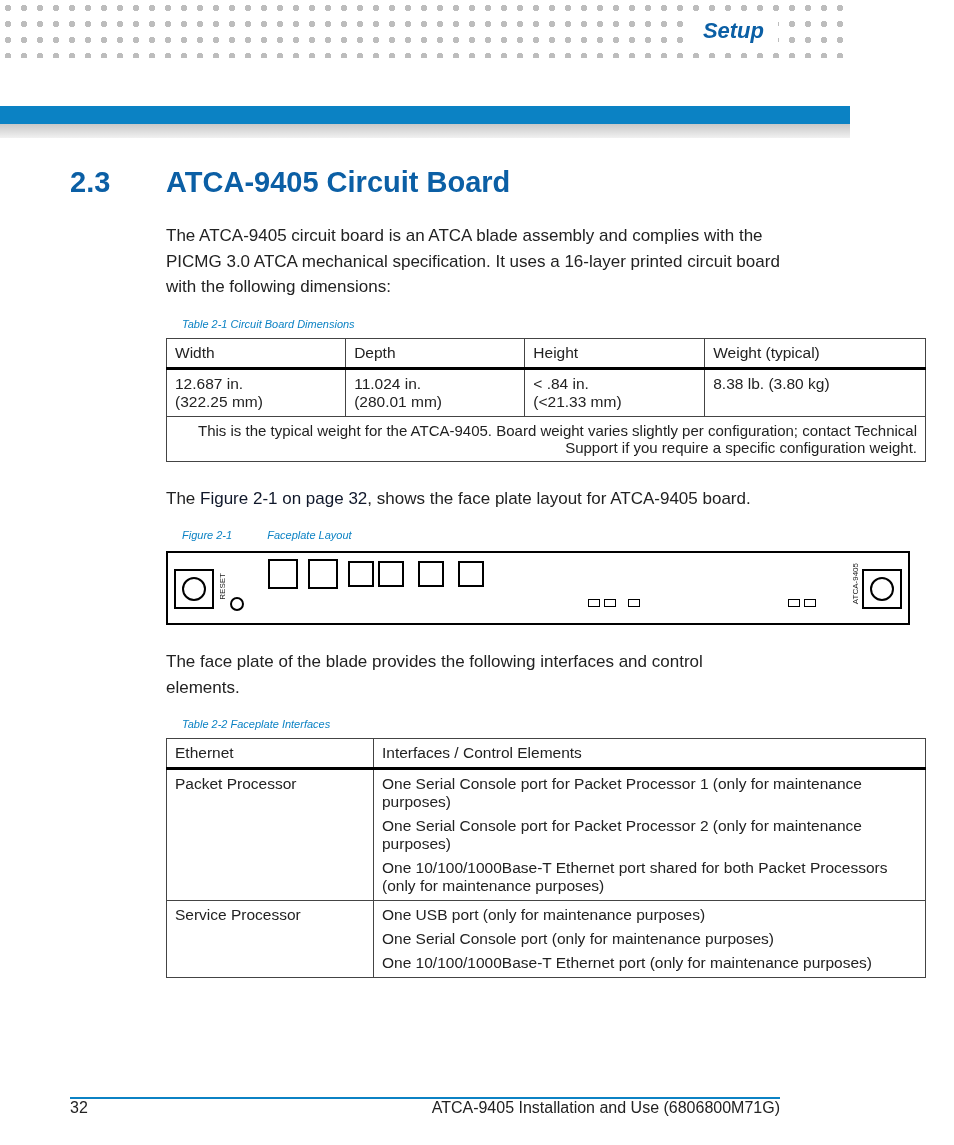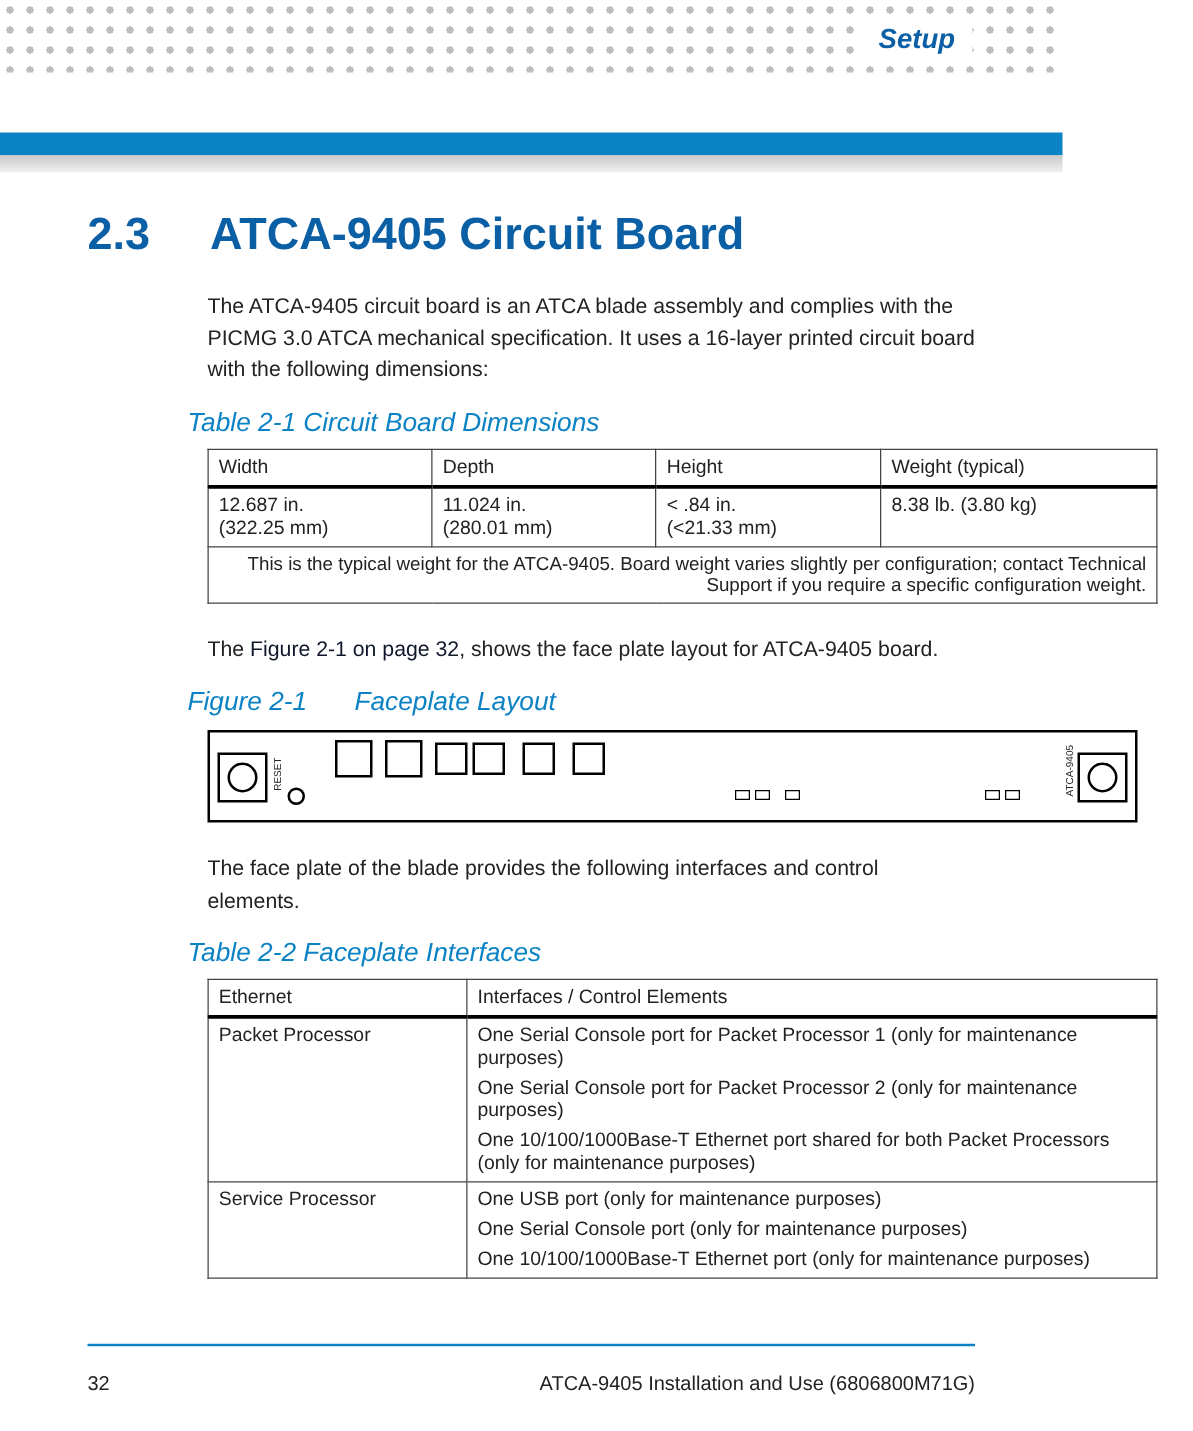--- a/index.html
+++ b/index.html
@@ -39,36 +39,36 @@
     background: #0b82c4;
     margin-top: 48px;
   }
   .hr-grey {
     height: 14px;
     background: linear-gradient(#c8c8c8, #f1f1f1);
   }
   h1.section {
     color: #0b5fa5;
     font-weight: 700;
-    font-size: 36px;
+    font-size: 29px;
     margin: 28px 0 12px 0;
     display: flex;
     gap: 48px;
   }
   h1.section .num { min-width: 48px; }
   .body-text {
     font-size: 17px;
     line-height: 1.5;
     margin: 24px 0 14px 96px;
   }
   .caption {
     color: #0b82c4;
     font-style: italic;
-    font-size: 21px;
-    margin: 18px 0 8px 80px;
+    font-size: 11px;
+    margin: 18px 0 8px 112px;
   }
   .caption .caplabel { margin-right: 32px; }
   a.xref { color: #0f172a; text-decoration: none; }
   table.doc {
     border-collapse: collapse;
     margin-left: 96px;
     width: 760px;
     font-size: 15.5px;
   }
   table.doc th, table.doc td {
@@ -136,21 +136,21 @@
     font-size: 8px;
     writing-mode: vertical-rl;
     transform: rotate(180deg);
   }
   .footer {
     position: absolute;
     bottom: 28px;
     left: 70px;
     right: 70px;
     border-top: 2px solid #0b82c4;
-    padding-top: 22px;
+    padding-top: 0;
     font-size: 16px;
     display: flex;
     justify-content: space-between;
     gap: 15px;
   }
   .dots-full {
     position: relative;
     margin: 0 -70px;
   }
   .t2 td p { margin: 0 0 6px 0; }

